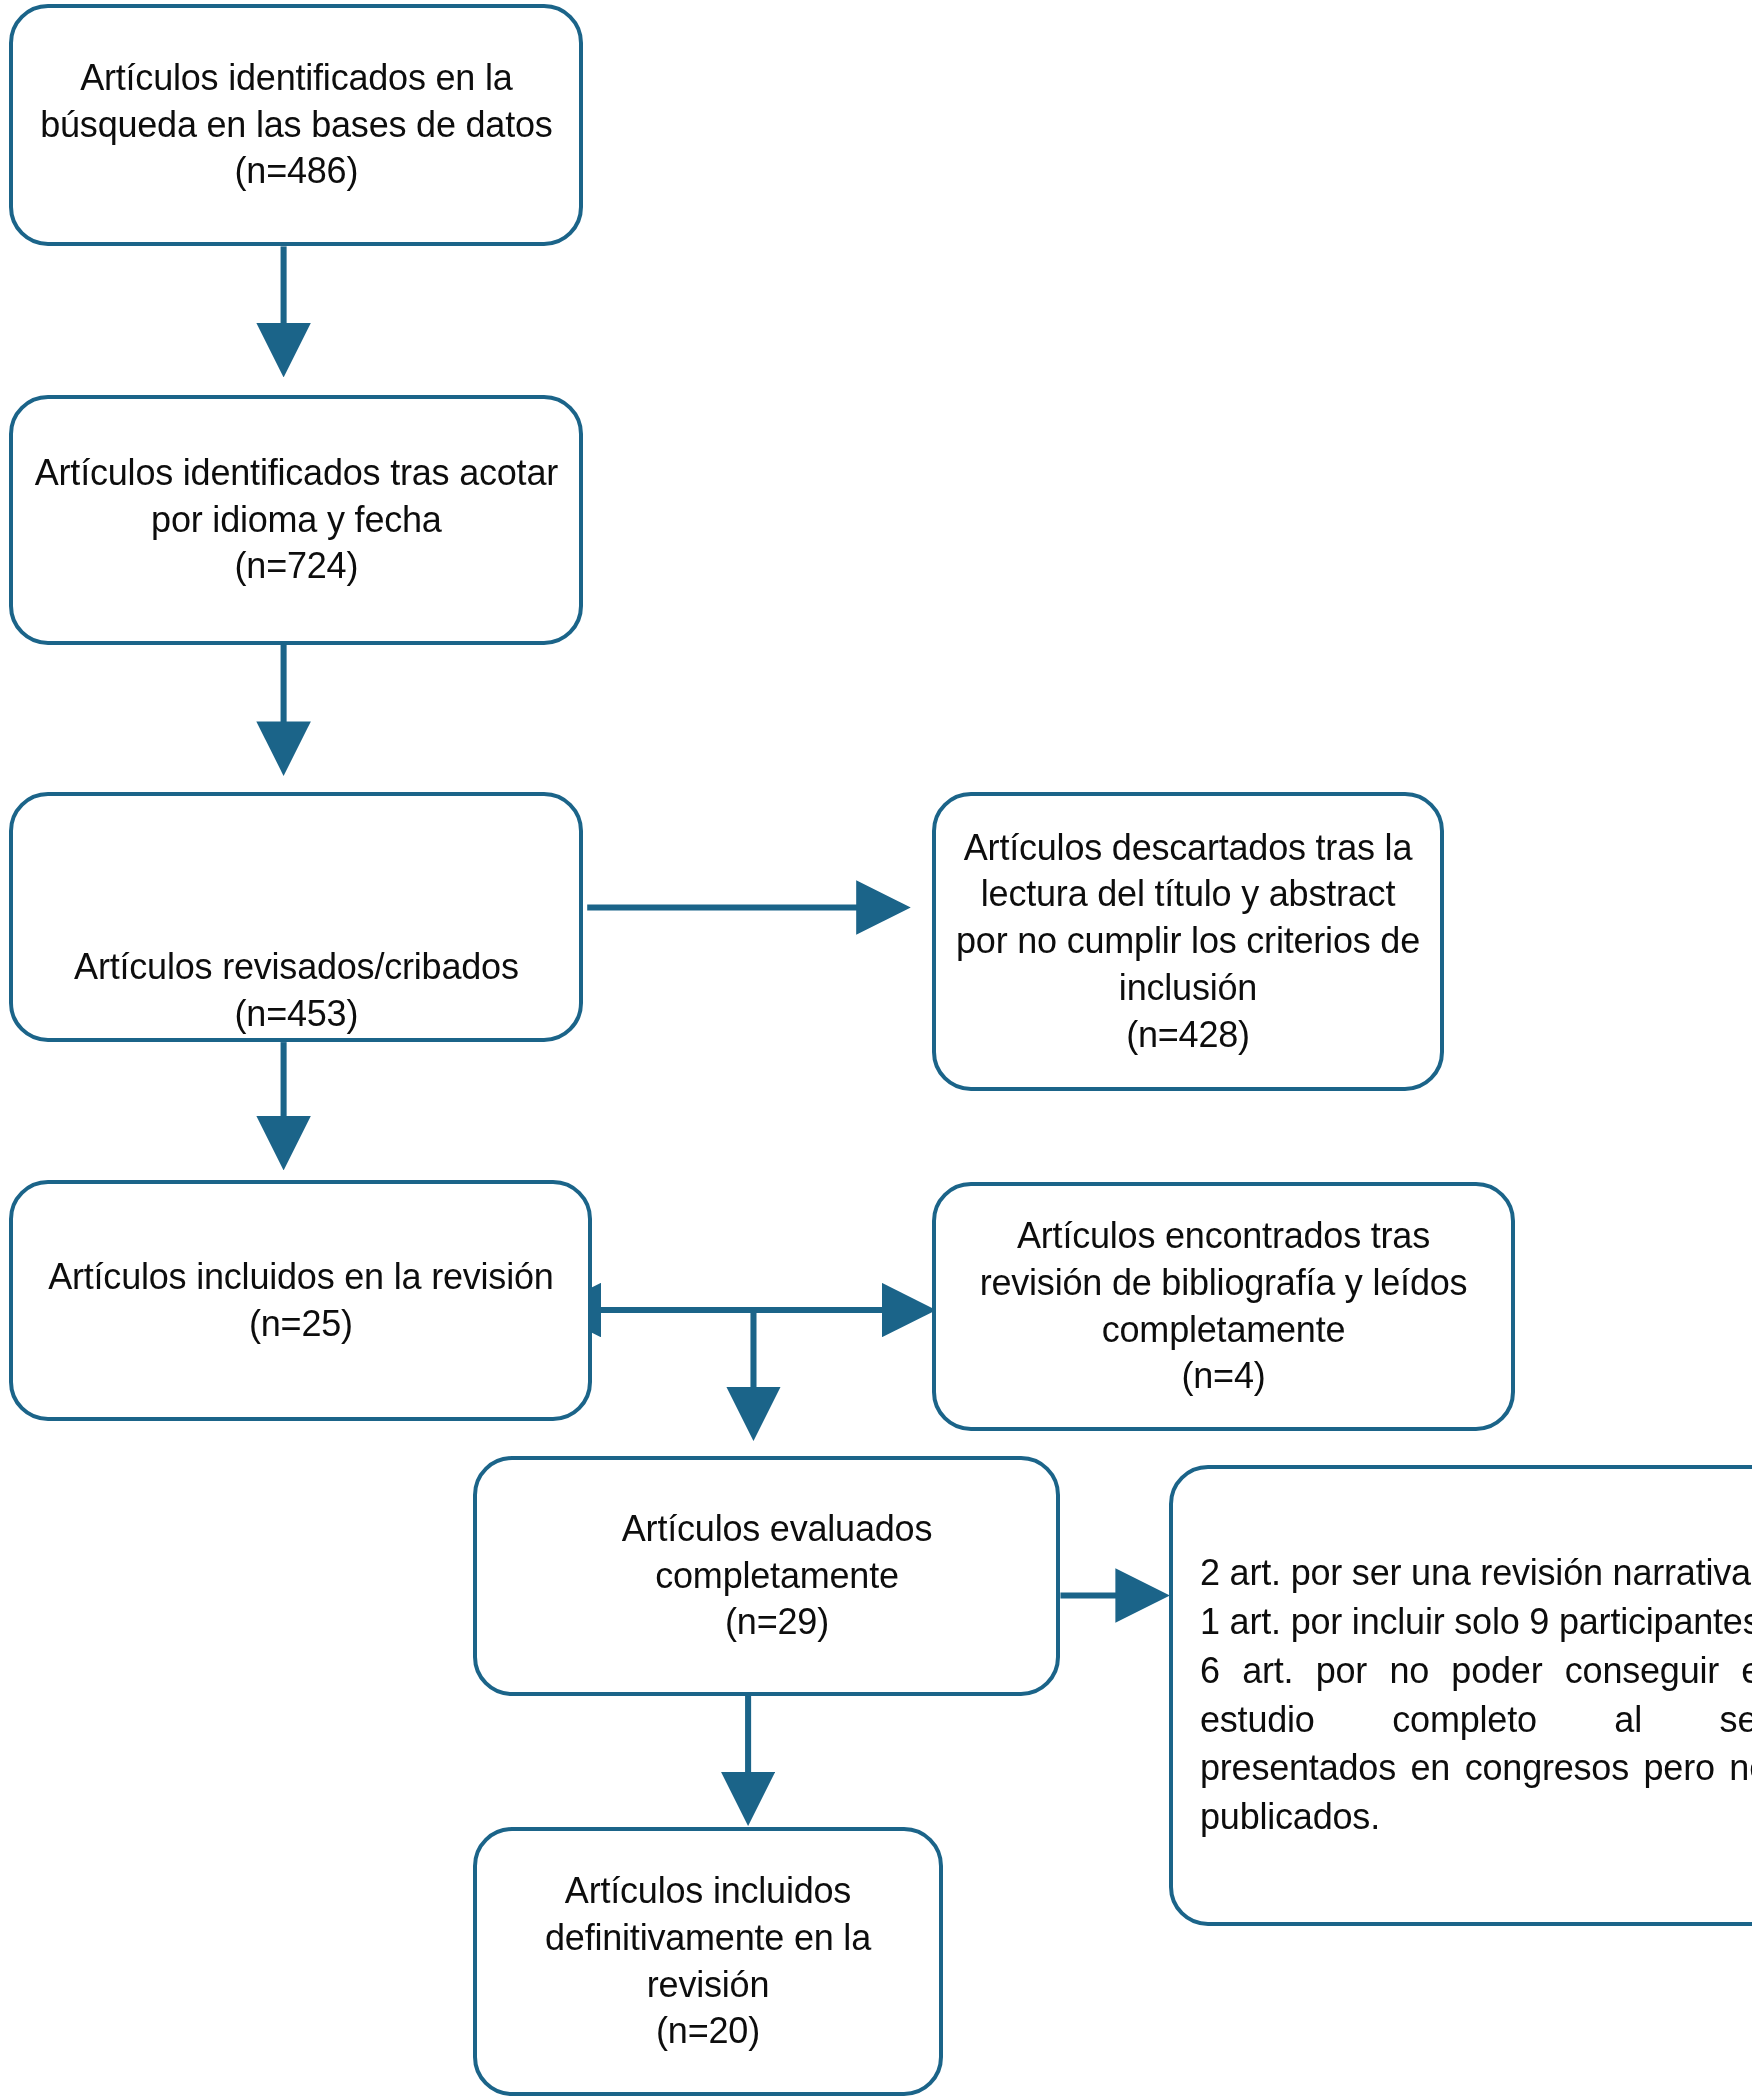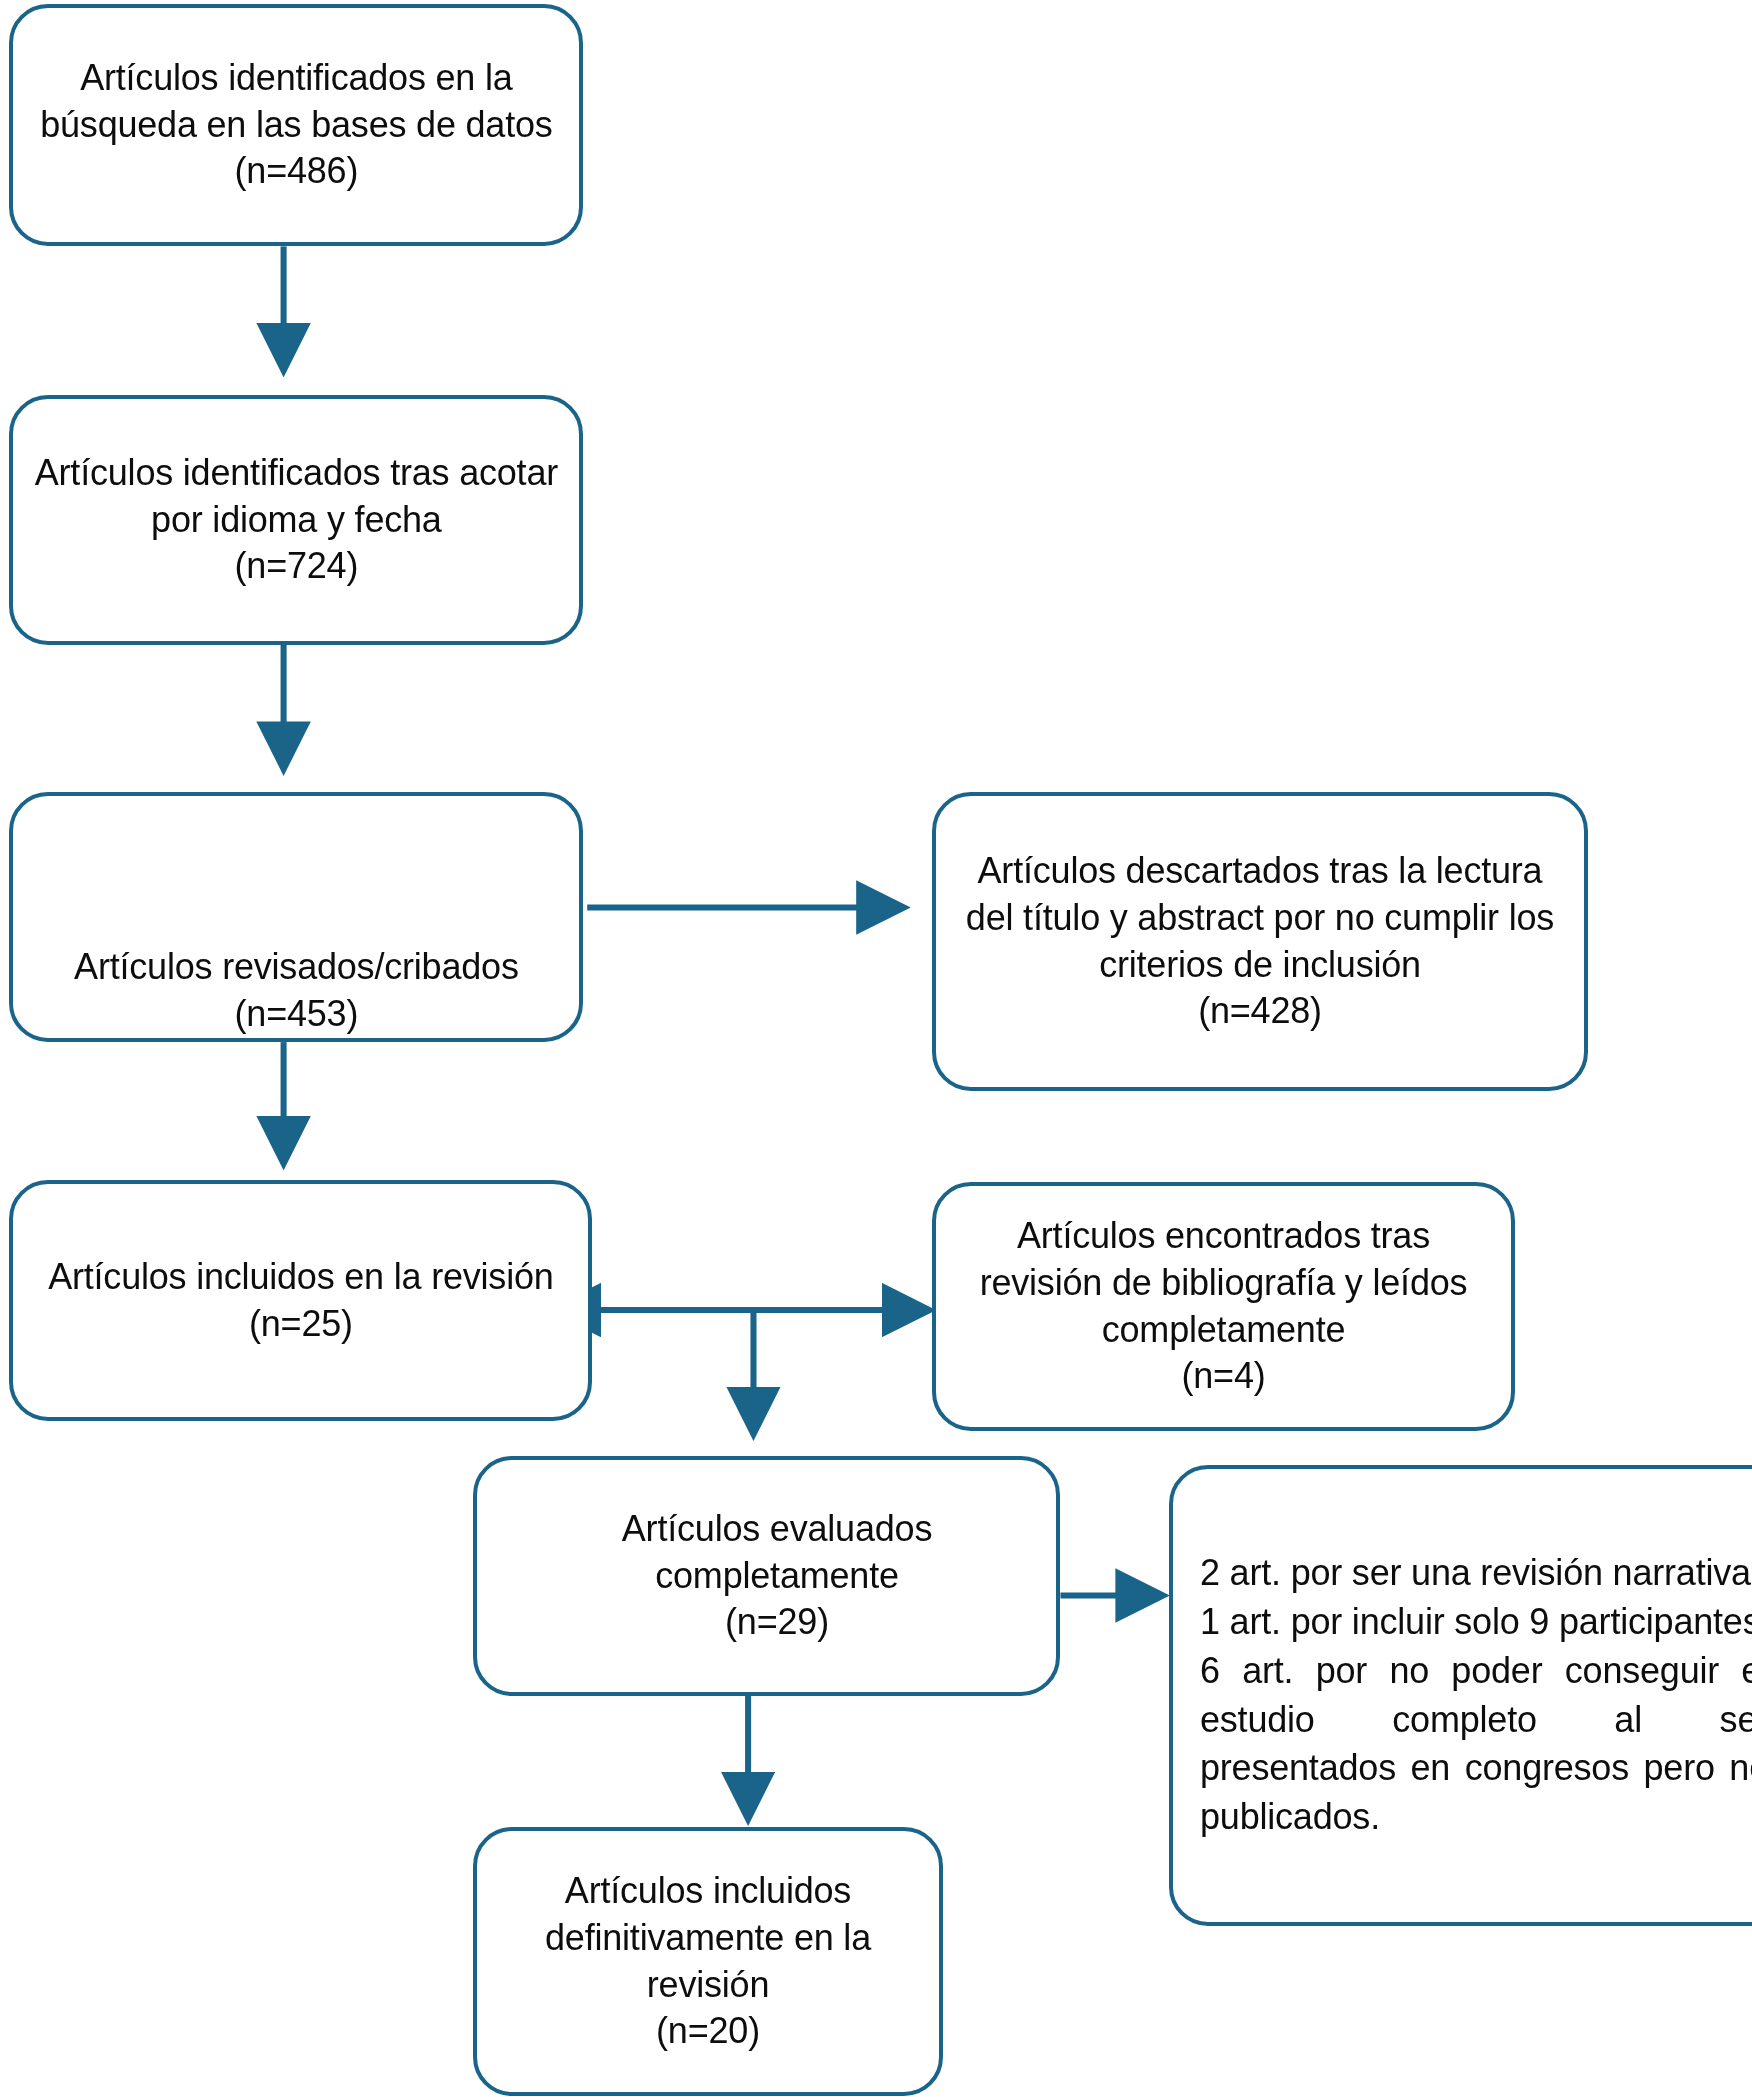--- a/index.html
+++ b/index.html
@@ -113,21 +113,21 @@
   <div class="node" style="left:9.4px; top:395px; width:574px; height:250px;">
     <span class="txt">Artículos identificados tras acotar por idioma y fecha
 (n=724)</span>
   </div>
 
   <div class="node" style="left:9.4px; top:792px; width:574px; height:250px;align-items:flex-end;">
     <span class="txt">Artículos revisados/cribados
 (n=453)</span>
   </div>
 
-  <div class="node" style="left:932px; top:792px; width:656px; height:299px;">
+  <div class="node" style="left:932px; top:792px; width:512px; height:299px;">
     <span class="txt">Artículos descartados tras la lectura del título y abstract por no cumplir los criterios de inclusión
 (n=428)</span>
   </div>
 
   <div class="node" style="left:9.4px; top:1180px; width:583px; height:241px;">
     <span class="txt">Artículos incluidos en la revisión
 (n=25)</span>
   </div>
 
   <div class="node" style="left:932px; top:1182px; width:583px; height:249px;">

